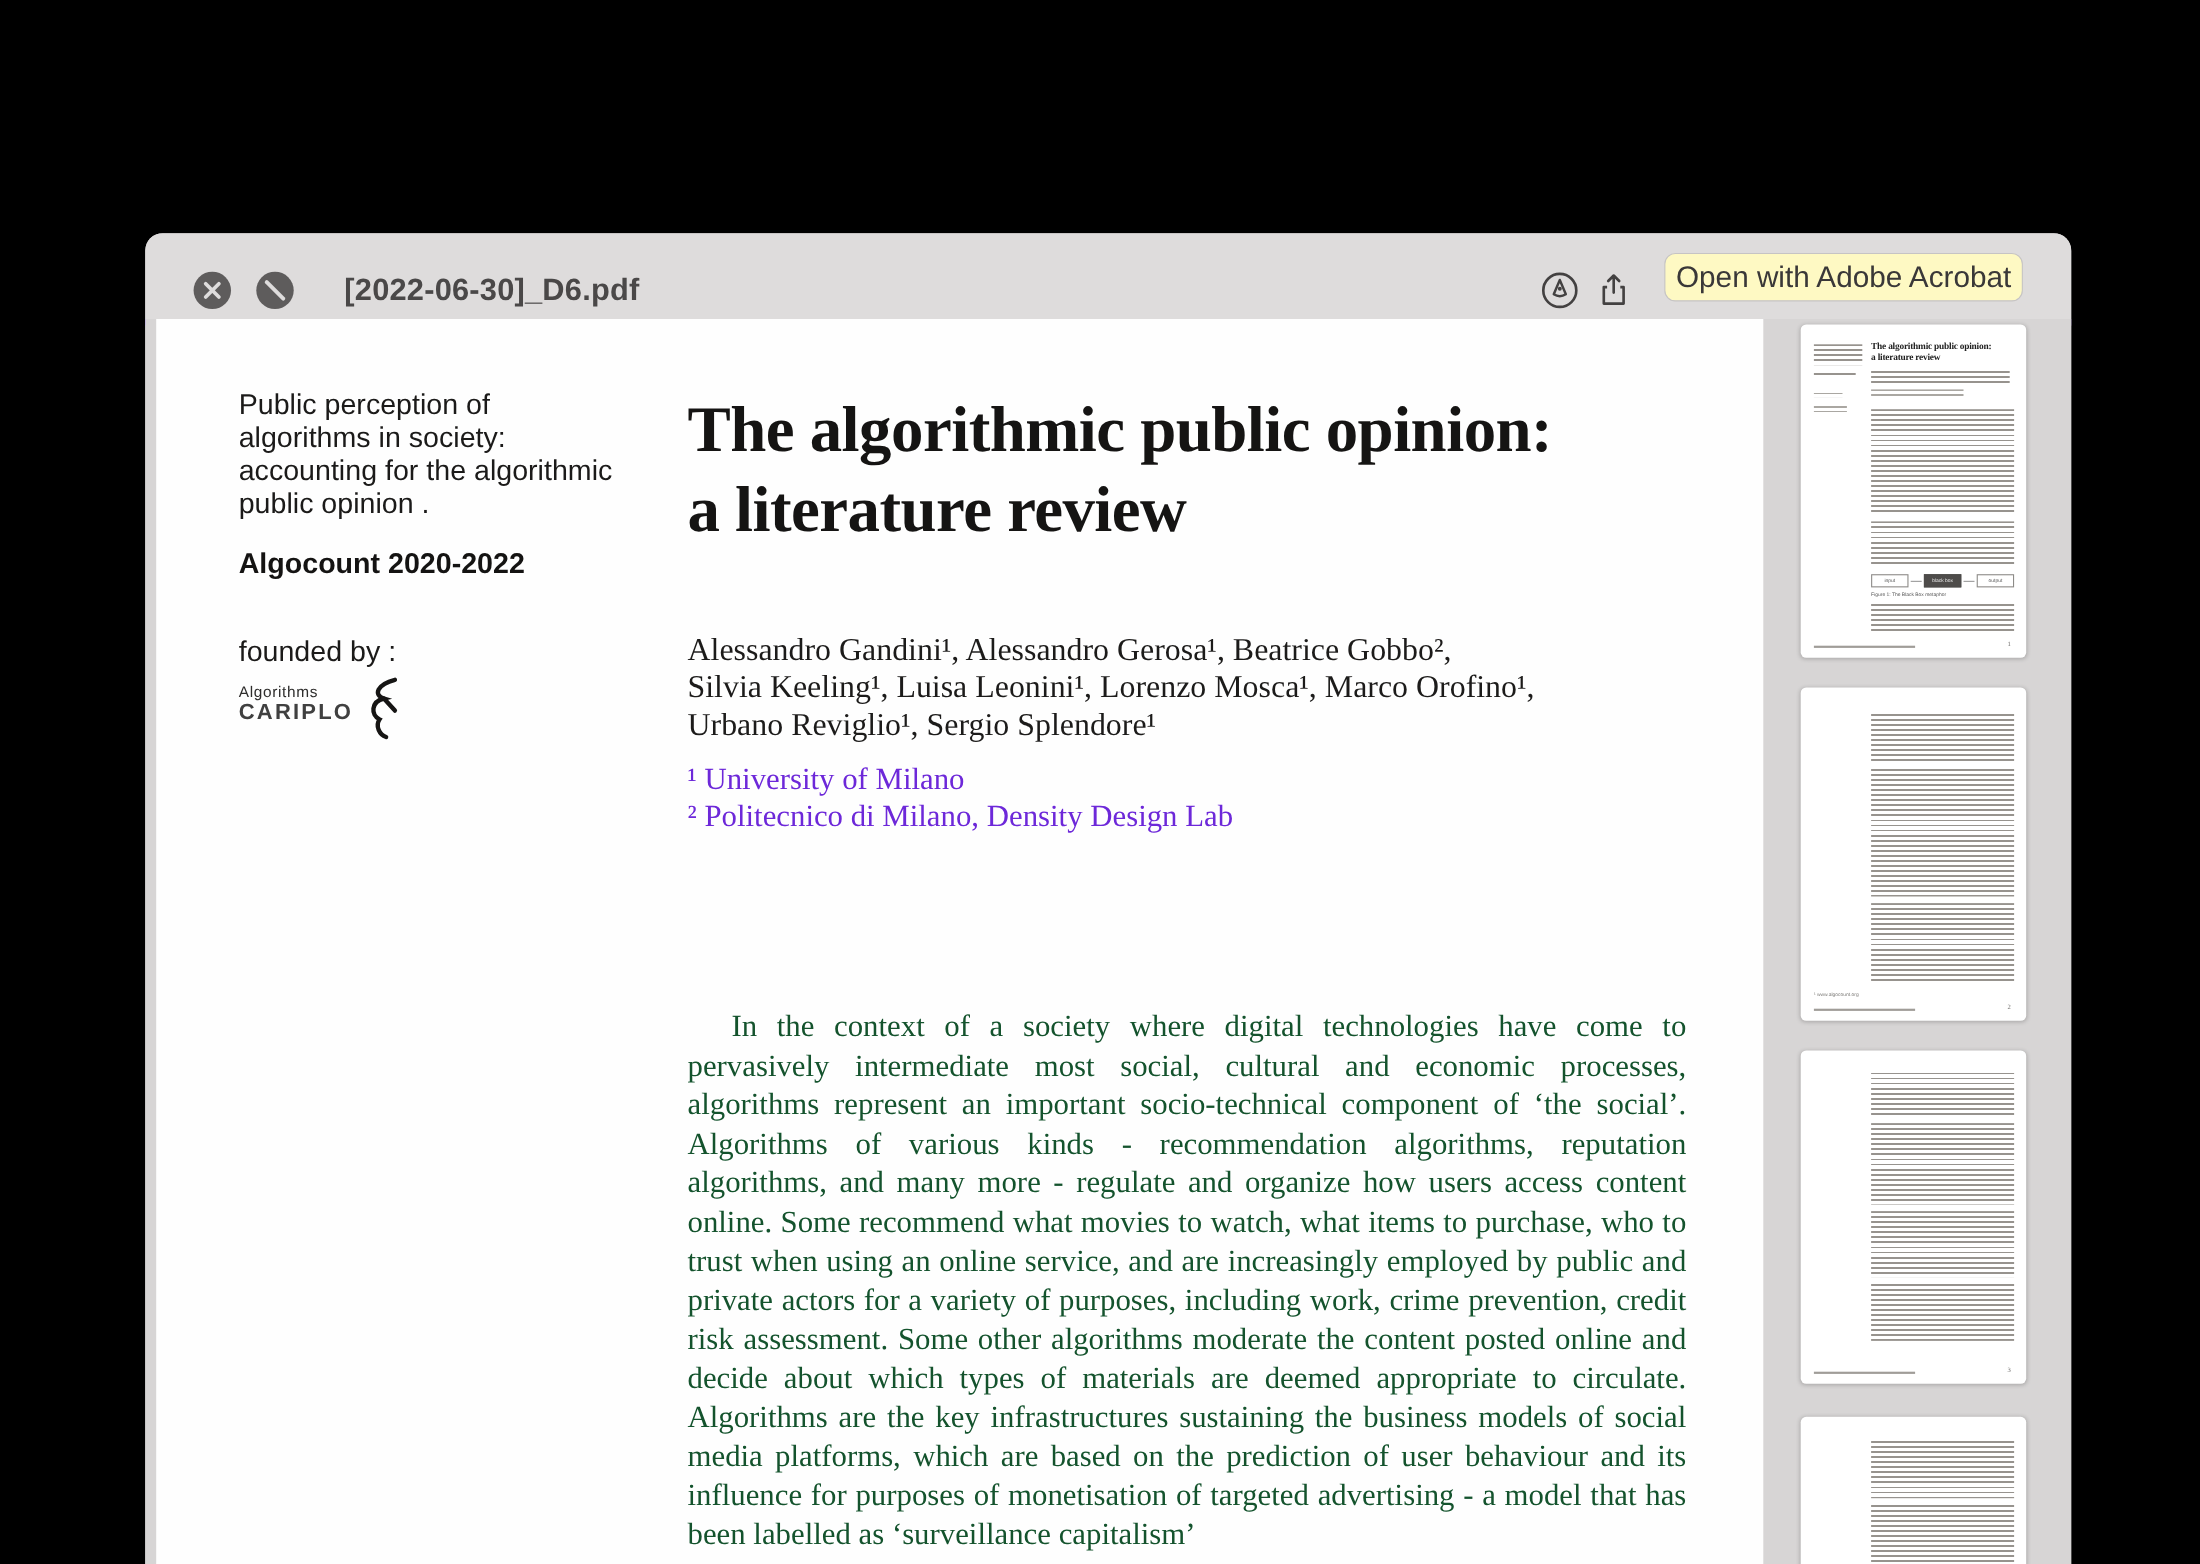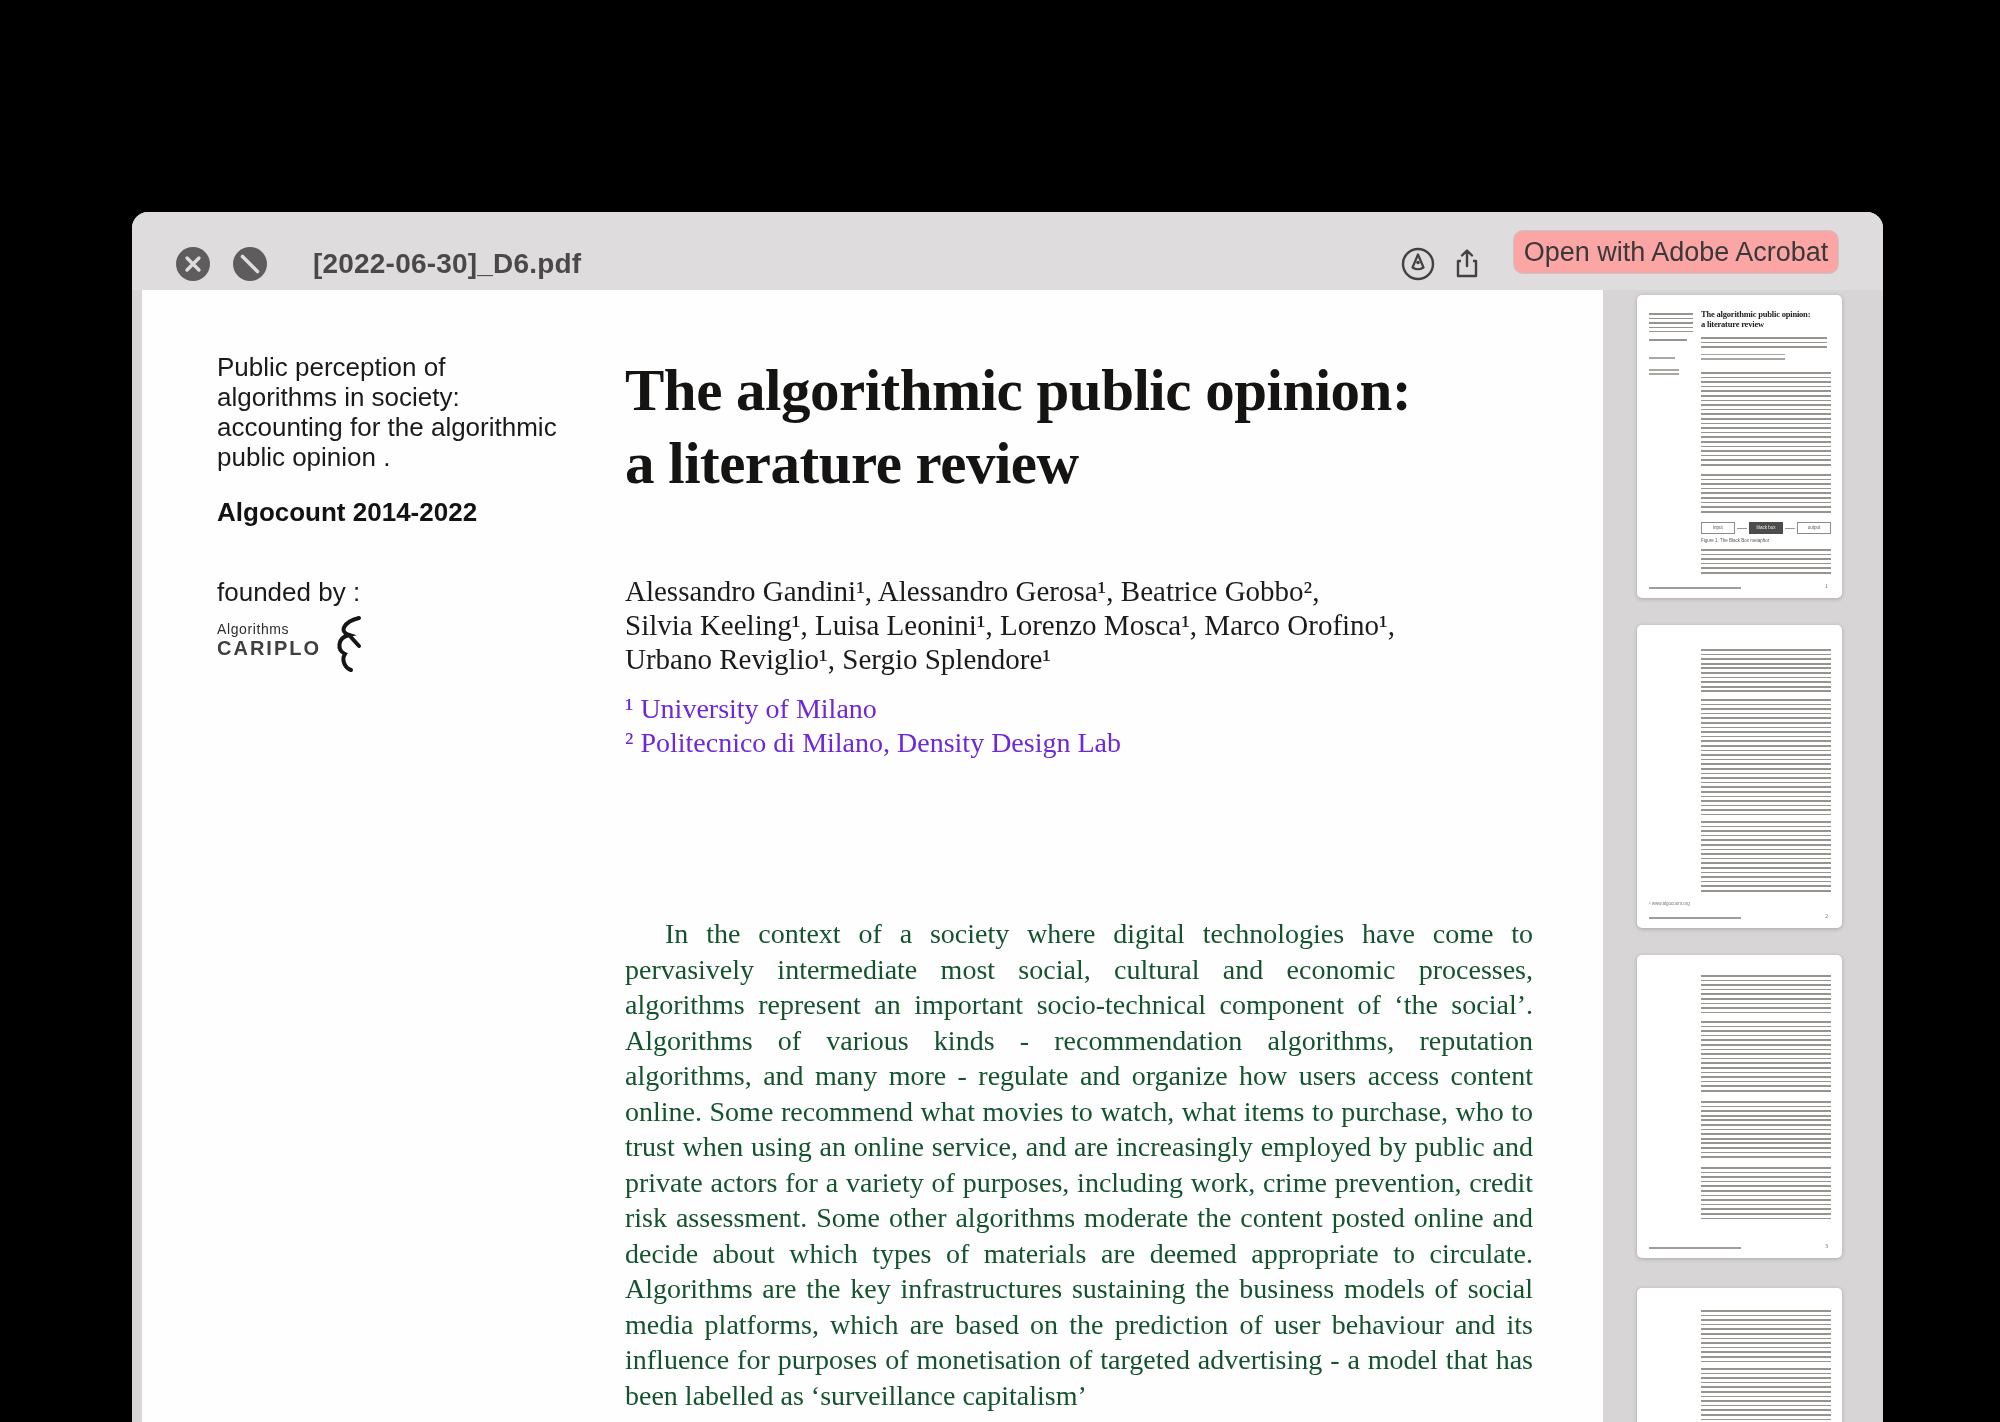--- a/index.html
+++ b/index.html
@@ -22,21 +22,21 @@
   #close-ic{left:43px;}
   #block-ic{left:100px;}
   .tb-filename{
     position:absolute;left:181px;top:36px;font-size:28px;font-weight:700;color:#4a4848;
     letter-spacing:.2px;
   }
   #markup-ic{left:1268px;}
   #share-ic{left:1317px;}
   .open-btn{
     position:absolute;left:1381px;top:18px;width:324px;height:42px;
-    background:#fca5a5;border:1px solid #c6c4c4;border-radius:10px;
+    background:#fef9c3;border:1px solid #c6c4c4;border-radius:10px;
     font-size:27px;color:#3a3838;text-align:center;line-height:42px;
     font-family:"Liberation Sans",sans-serif;cursor:pointer;
   }
   
   .content{position:absolute;left:0;top:78px;width:100%;height:1242px;background:#d7d5d5;}
   .page{
     position:absolute;left:10px;top:0;width:1461px;height:1344px;background:#fefefe;
   }
   
   .proj-title{position:absolute;left:75px;top:62px;font-size:26px;line-height:30px;color:#1b1a19;white-space:pre-line;}
@@ -131,21 +131,21 @@
   </div>
 
   <div class="content">
 
     <div class="page">
 
       <div class="proj-title">Public perception of
 algorithms in society:
 accounting for the algorithmic
 public opinion .</div>
-      <div class="program">Algocount 2014-2022</div>
+      <div class="program">Algocount 2020-2022</div>
       <div class="founded">founded by :</div>
 
       <div class="logo">
         <div class="logo-fondazione">Algorithms</div>
         <div class="logo-cariplo">CARIPLO</div>
         <svg class="logo-mark" width="40" height="60" viewBox="0 0 40 60">
           <path d="M30 4 C14 8 10 18 20 21 C8 24 8 36 16 40 C12 46 16 54 22 56" fill="none" stroke="#161514" stroke-width="4" stroke-linecap="round"></path>
           <path d="M20 21 L30 32" fill="none" stroke="#161514" stroke-width="4" stroke-linecap="round"></path>
         </svg>
       </div>

